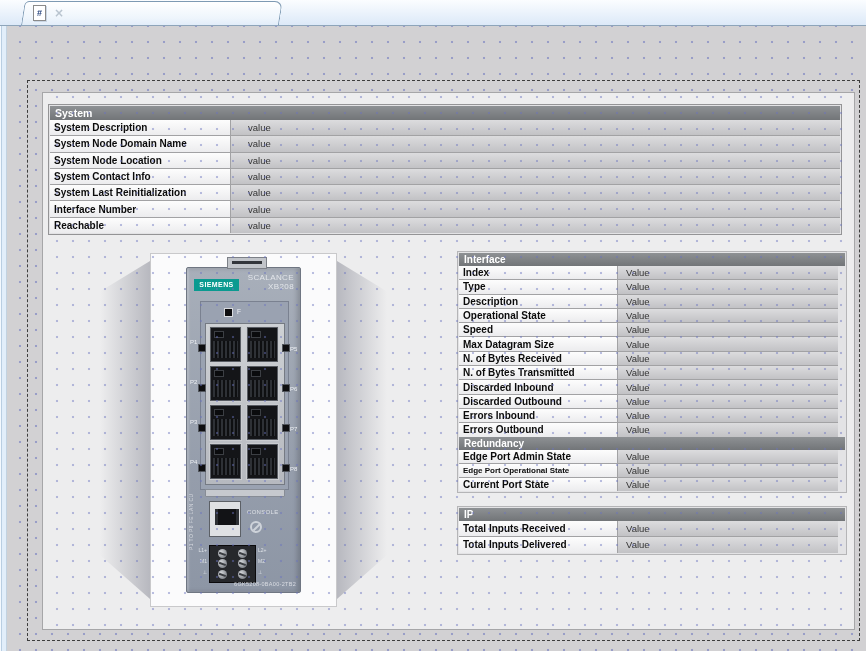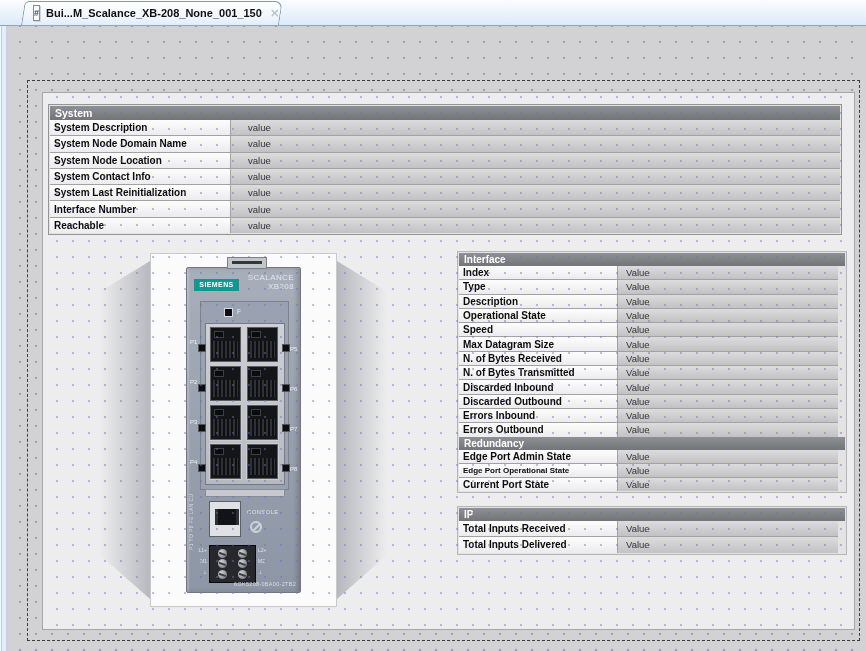--- a/index.html
+++ b/index.html
@@ -113,21 +113,20 @@
   .article{position:absolute;right:4px;top:313px;font:5.5px "Liberation Sans",sans-serif;color:#dadde3;letter-spacing:.3px;}
 </style>
 </head>
 <body>
 
 <div class="tabbar">
   <div class="tab">
     <div class="tab-bg"></div>
     <div class="tab-content">
       <span class="tab-icon">#</span>
-      <span class="tab-title">Bui...M_Scalance_XB-208_None_001_150</span>
       <span class="tab-close">×</span>
     </div>
   </div>
 </div>
 
 <div class="canvas dots">
 
   <div class="selection-rect"></div>
 
   <div class="panel">

